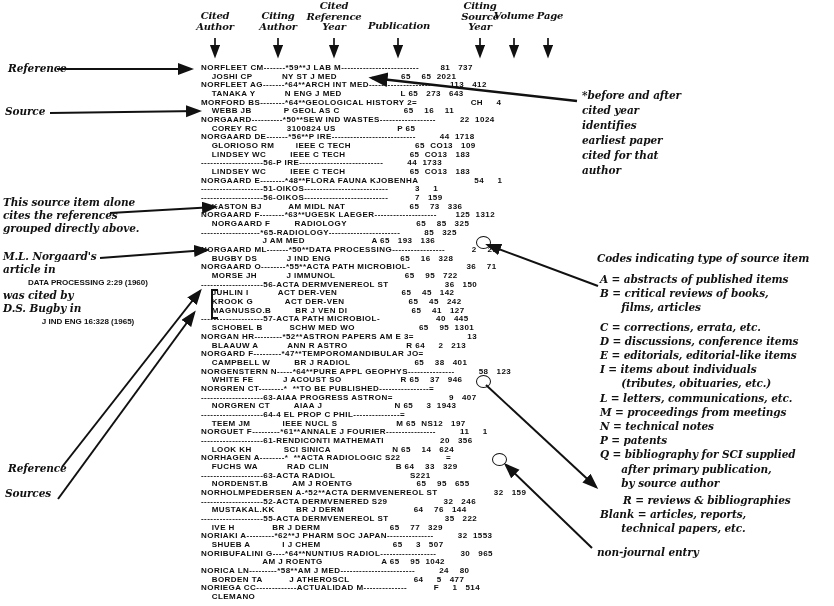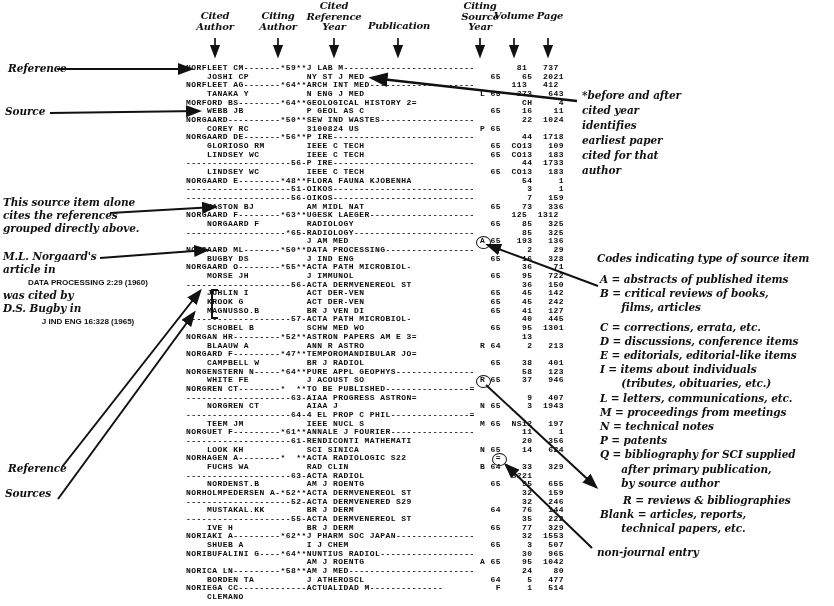--- a/index.html
+++ b/index.html
@@ -2,22 +2,22 @@
 <html><head>
 <meta charset="utf-8">
 <style>
   html,body{margin:0;padding:0;background:#fff;}
   .page{position:relative;width:834px;height:606px;background:#fff;overflow:hidden;
         font-family:"DejaVu Serif",serif;color:#111;}
   
   .hcol{position:absolute;text-align:center;font-style:italic;font-weight:bold;
         font-size:10px;line-height:10.5px;white-space:pre-line;letter-spacing:-0.2px;}
   
-  .idx{position:absolute;left:186px;top:64px;width:400px;
-       font-family:Liberation Mono, monospace;font-size:8px;line-height:8.68px;
+  .idx{position:absolute;left:201px;top:64px;width:400px;
+       font-family:Liberation Sans, sans-serif;font-size:8px;line-height:8.68px;
        letter-spacing:0.45px;font-weight:bold;color:#0d0d0d;white-space:pre;}
   .ln{height:8.68px;}
   
   .note{position:absolute;font-style:italic;font-weight:bold;font-size:10.5px;
         line-height:13px;white-space:pre-wrap;letter-spacing:-0.1px;}
   .nn > div{min-height:13px;}
   .nn > div:nth-child(3), .nn > div:nth-child(6){
         font-style:normal;font-weight:bold;letter-spacing:0;
         font-family:"Liberation Sans",sans-serif;font-size:8px;text-align:center;}
   .codes{line-height:14.2px;}

